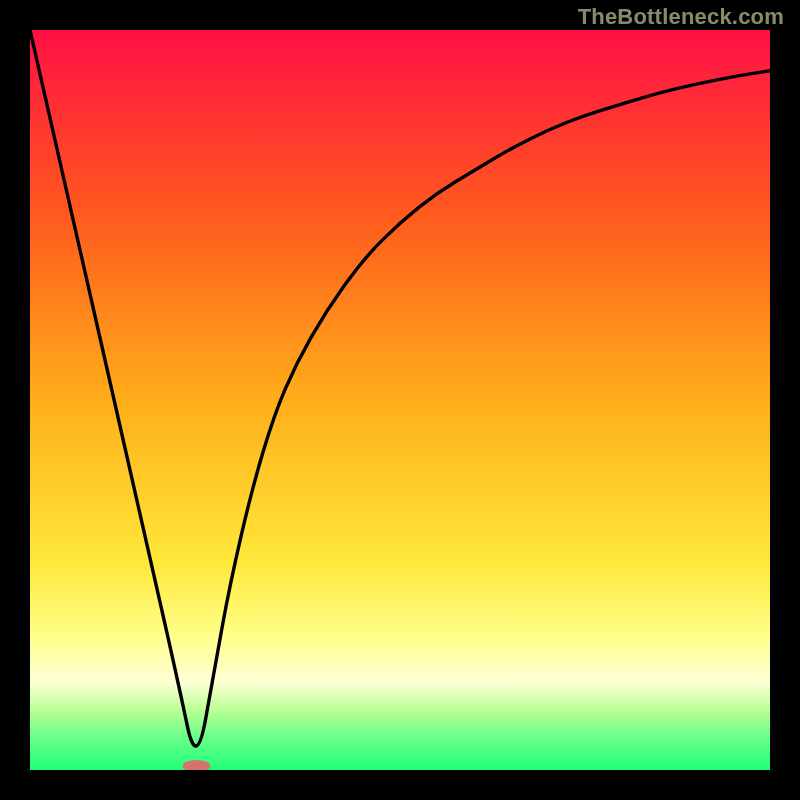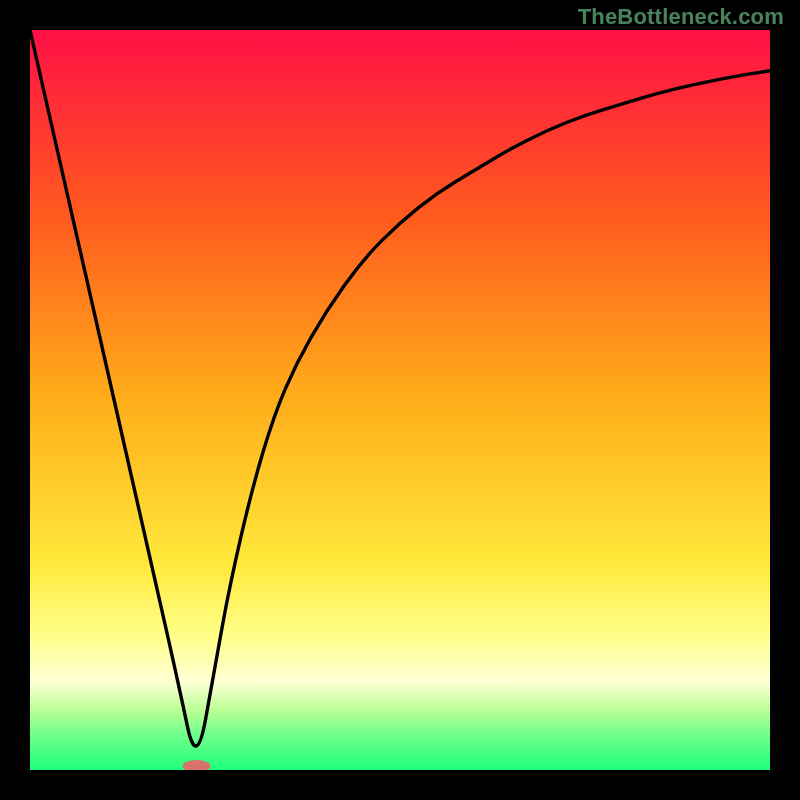--- a/index.html
+++ b/index.html
@@ -28,21 +28,21 @@
     display: block;
     width: 740px;
     height: 740px;
   }
   .watermark {
     position: absolute;
     top: 4px;
     right: 16px;
     font-size: 22px;
     font-weight: 600;
-    color: #86efac;
+    color: #fef9c3;
     letter-spacing: 0.2px;
     user-select: none;
     opacity: 0.55;
   }
 </style>
 </head>
 <body>
 
 <div class="chart-frame">
 

